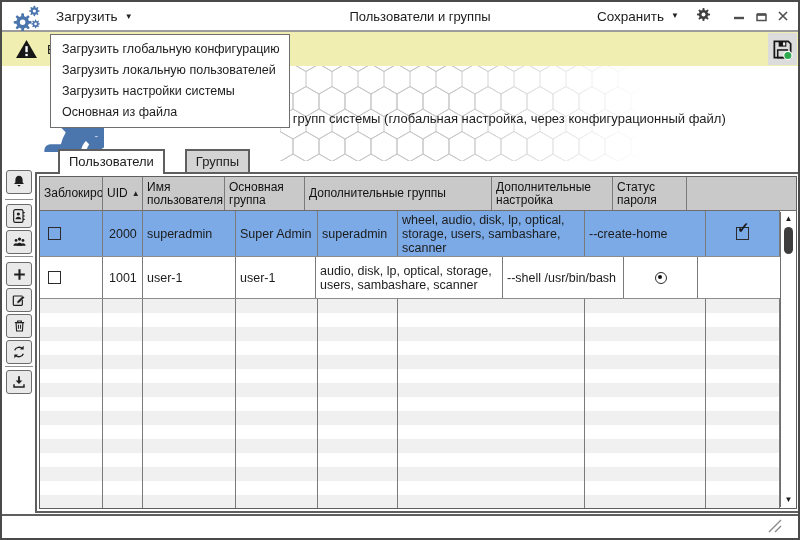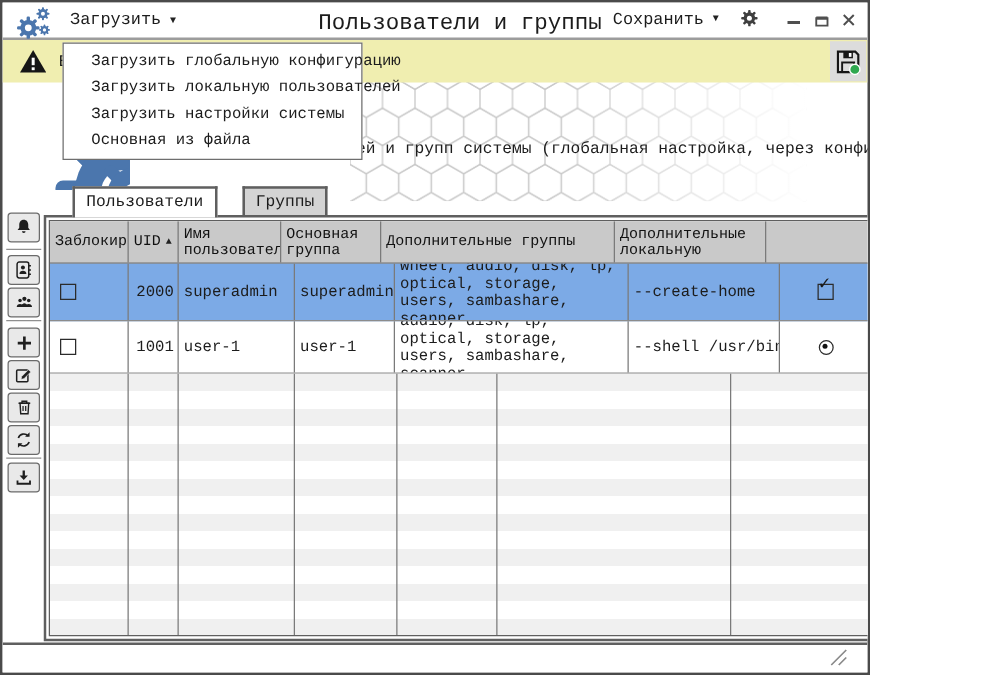--- a/index.html
+++ b/index.html
@@ -1,42 +1,42 @@
 <!DOCTYPE html>
 <html><head>
 <meta charset="utf-8">
 <style>
   html,body{margin:0;padding:0;background:#fff;}
-  .app{position:relative;width:696px;height:540px;box-sizing:border-box;border:2px solid #4a4a4a;
-       background:#fff;font-family:Liberation Mono, monospace;overflow:hidden;color:#1c1c1c;}
+  .app{position:relative;width:800px;height:540px;box-sizing:border-box;border:2px solid #4a4a4a;
+       background:#fff;font-family:Liberation Sans, sans-serif;overflow:hidden;color:#1c1c1c;}
 
   
   .topbar{position:absolute;left:0;top:0;width:100%;height:30px;background:#fff;
           border-bottom:2px solid #9c9c9c;box-sizing:border-box;z-index:5;}
   .logo-sm{position:absolute;left:8px;top:3px;color:#4b76ad;}
   .loadbtn{position:absolute;left:50px;top:3px;height:23px;display:flex;align-items:center;gap:7px;
            font-size:13.5px;padding:0 4px;cursor:default;}
-  .win-title{position:absolute;left:0;right:0;top:7px;text-align:center;font-size:18px;margin-left:40px;}
+  .win-title{position:absolute;left:0;right:0;top:7px;text-align:center;font-size:13px;margin-left:40px;}
   .tb-right{position:absolute;right:8px;top:0;height:28px;display:flex;align-items:center;gap:17px;}
   .savebtn-top{display:flex;align-items:center;gap:7px;font-size:13.5px;}
   .arr{font-size:8px;color:#222;line-height:1;}
   .winbtns{display:flex;align-items:center;gap:8px;}
   .wbtn{display:flex;align-items:center;justify-content:center;width:14px;height:14px;}
 
   
   .warnbar{position:absolute;left:0;top:30px;width:100%;height:34px;background:#f0eeb0;
            display:flex;align-items:center;gap:9px;padding-left:13px;box-sizing:border-box;z-index:1;}
   .warn-text{font-size:13px;overflow:hidden;white-space:nowrap;}
   .savebtn-warn{position:absolute;right:1px;top:31px;width:29px;height:32px;background:#dcdcdc;
                 display:flex;align-items:center;justify-content:center;z-index:2;}
 
   
   .menu{position:absolute;left:48px;top:32px;width:240px;background:#fff;border:1px solid #6e6e6e;
         z-index:30;padding:4px 0;box-sizing:border-box;}
-  .menu-item{padding:3px 22px;font-size:12.5px;line-height:15px;white-space:nowrap;}
+  .menu-item{padding:3px 11px;font-size:12.5px;line-height:15px;white-space:nowrap;}
 
   
   .hexwrap{position:absolute;left:278px;top:62px;z-index:0;}
   .logo-big{position:absolute;left:22px;top:84px;color:#4b76ad;z-index:0;}
   .heading{position:absolute;left:119px;top:109px;font-size:13px;z-index:1;white-space:nowrap;}
 
   
   .tabs{position:absolute;left:56px;top:147px;display:flex;gap:20px;align-items:flex-start;z-index:4;}
   .tab{font-size:13px;padding:3px 9px;border:2px solid #5f5f5f;border-bottom:none;box-sizing:border-box;}
   .tab.active{background:#fff;height:25px;}
@@ -270,30 +270,32 @@
 
       <div class="thead">
         <div class="th c0">Заблокирован</div>
         <div class="th c1">
           <span>UID</span>
           <span class="arr" style="margin-left:4px">▲</span>
         </div>
         <div class="th c3">Имя пользователя</div>
         <div class="th c4">Основная группа</div>
         <div class="th c5">Дополнительные группы</div>
-        <div class="th c6">Дополнительные локальную</div>
+        <div class="th c6">Дополнительные настройка</div>
+        <div class="th c7">Статус пароля</div>
         <div class="th hfill"></div>
       </div>
 
       <div class="row selected r1">
         <div class="td c0 lock">
             <span class="cb"></span>
           </div>
         <div class="td c1 nowrap" style="padding-left:6px">2000</div>
         <div class="td c2 nowrap">superadmin</div>
+        <div class="td c3 nowrap">Super Admin</div>
         <div class="td c4 nowrap">superadmin</div>
         <div class="td c5">wheel, audio, disk, lp, optical, storage, users, sambashare, scanner</div>
         <div class="td c6 nowrap">--create-home</div>
         <div class="td c7 center">
             <span class="cb checked"></span>
           </div>
       </div>
 
       <div class="row r2">
         <div class="td c0 lock">

